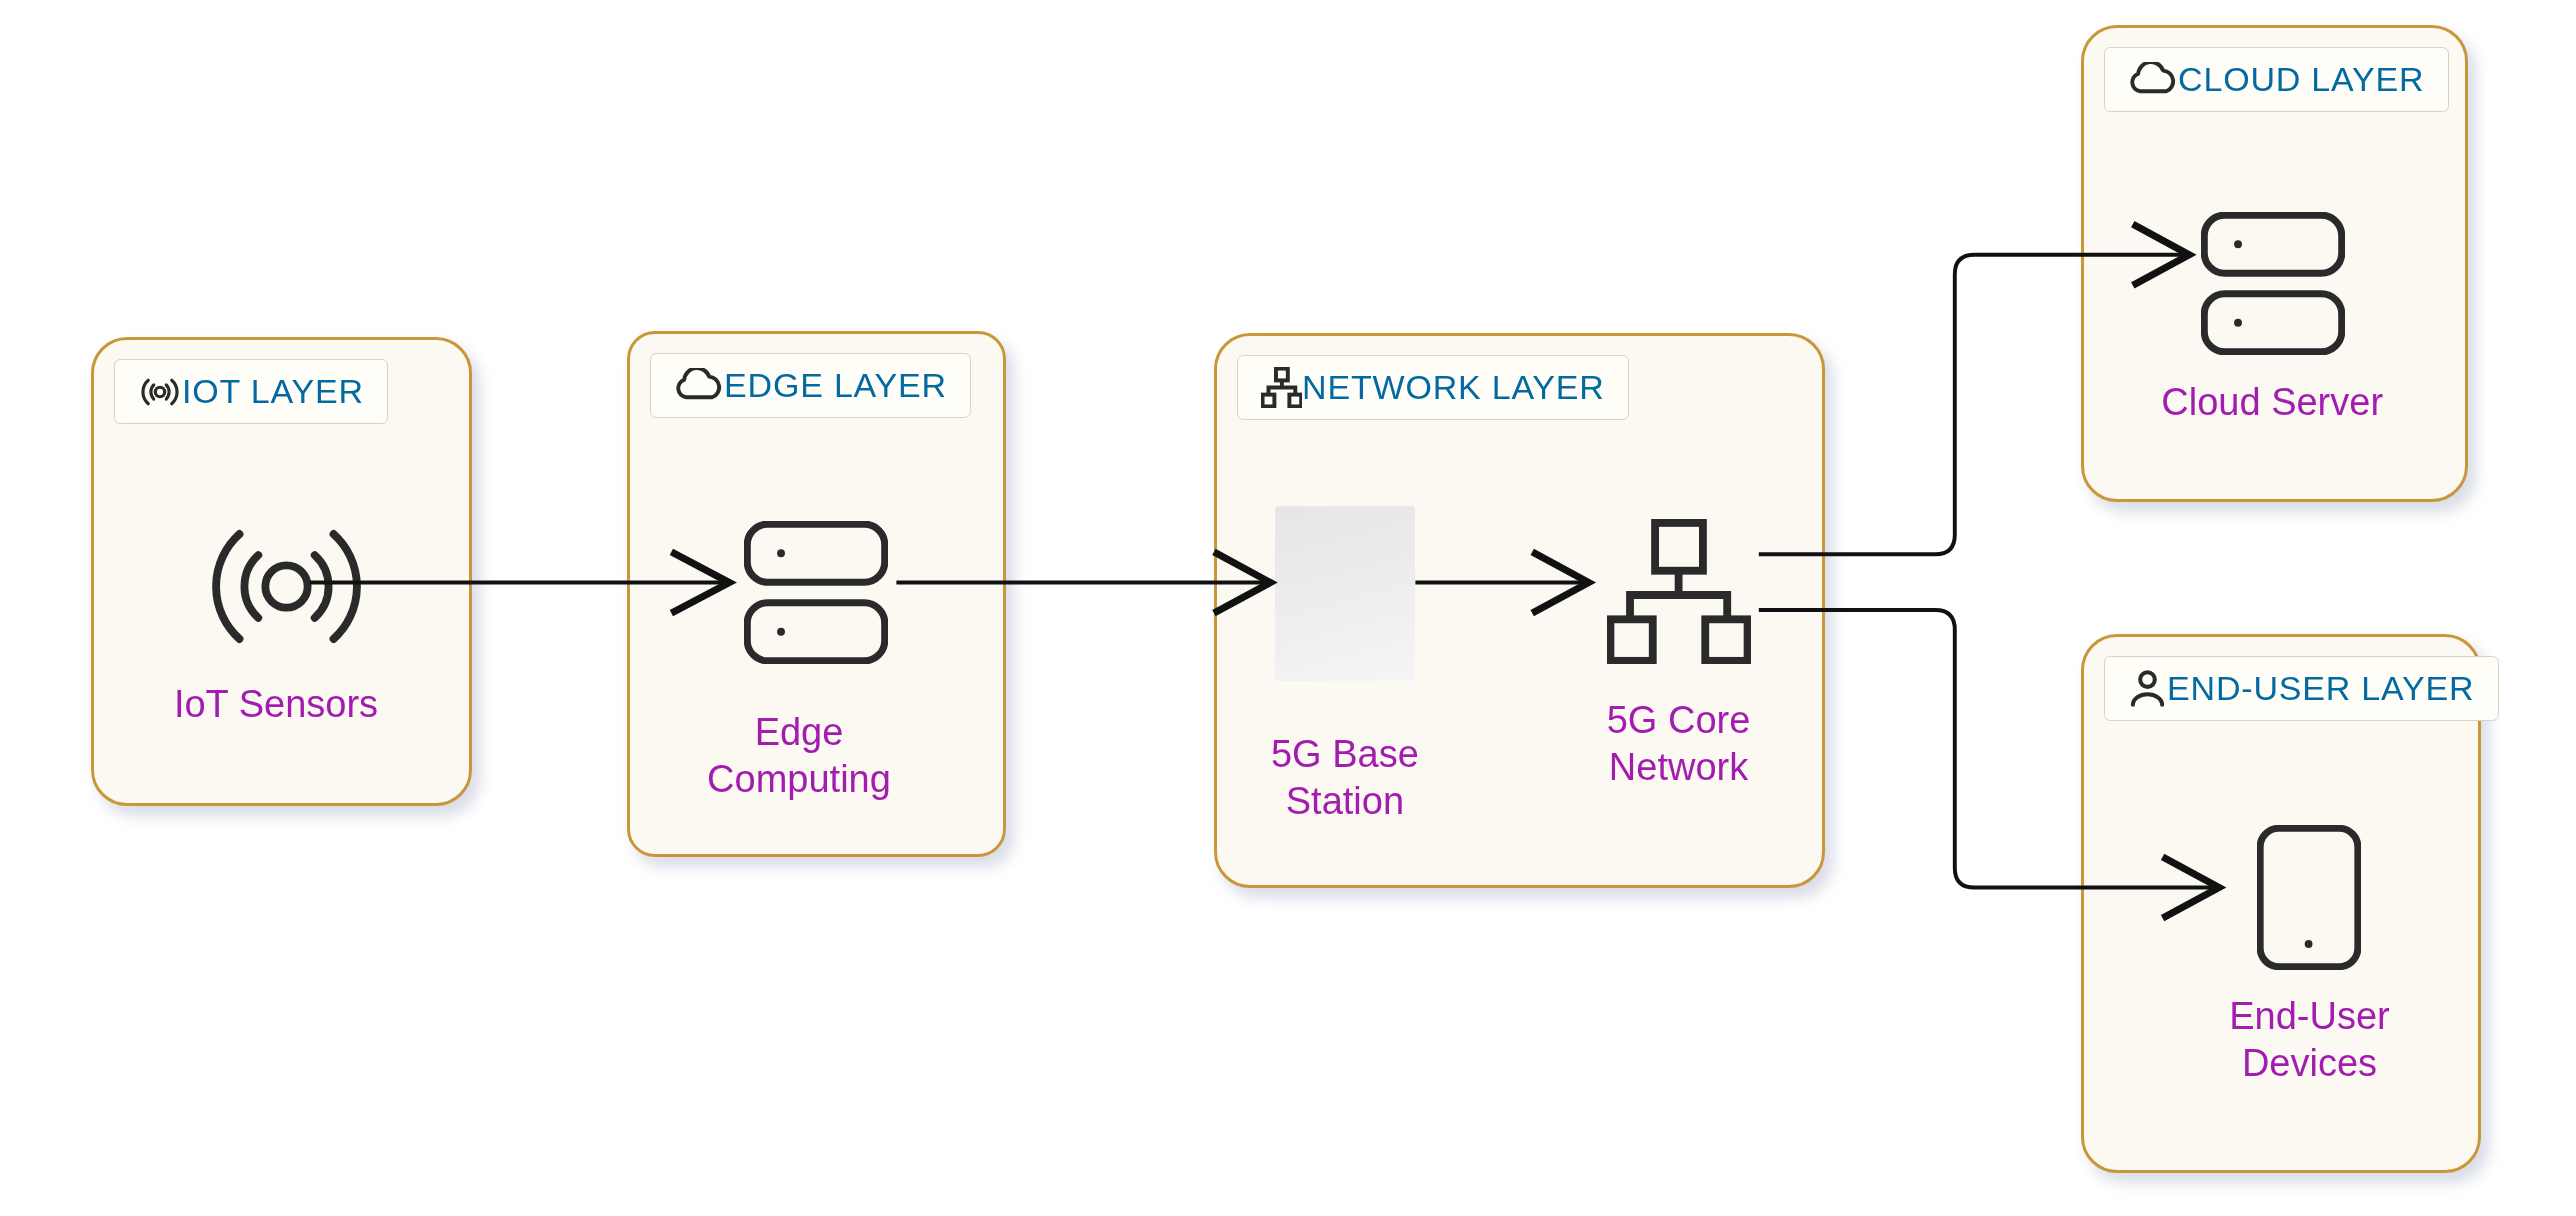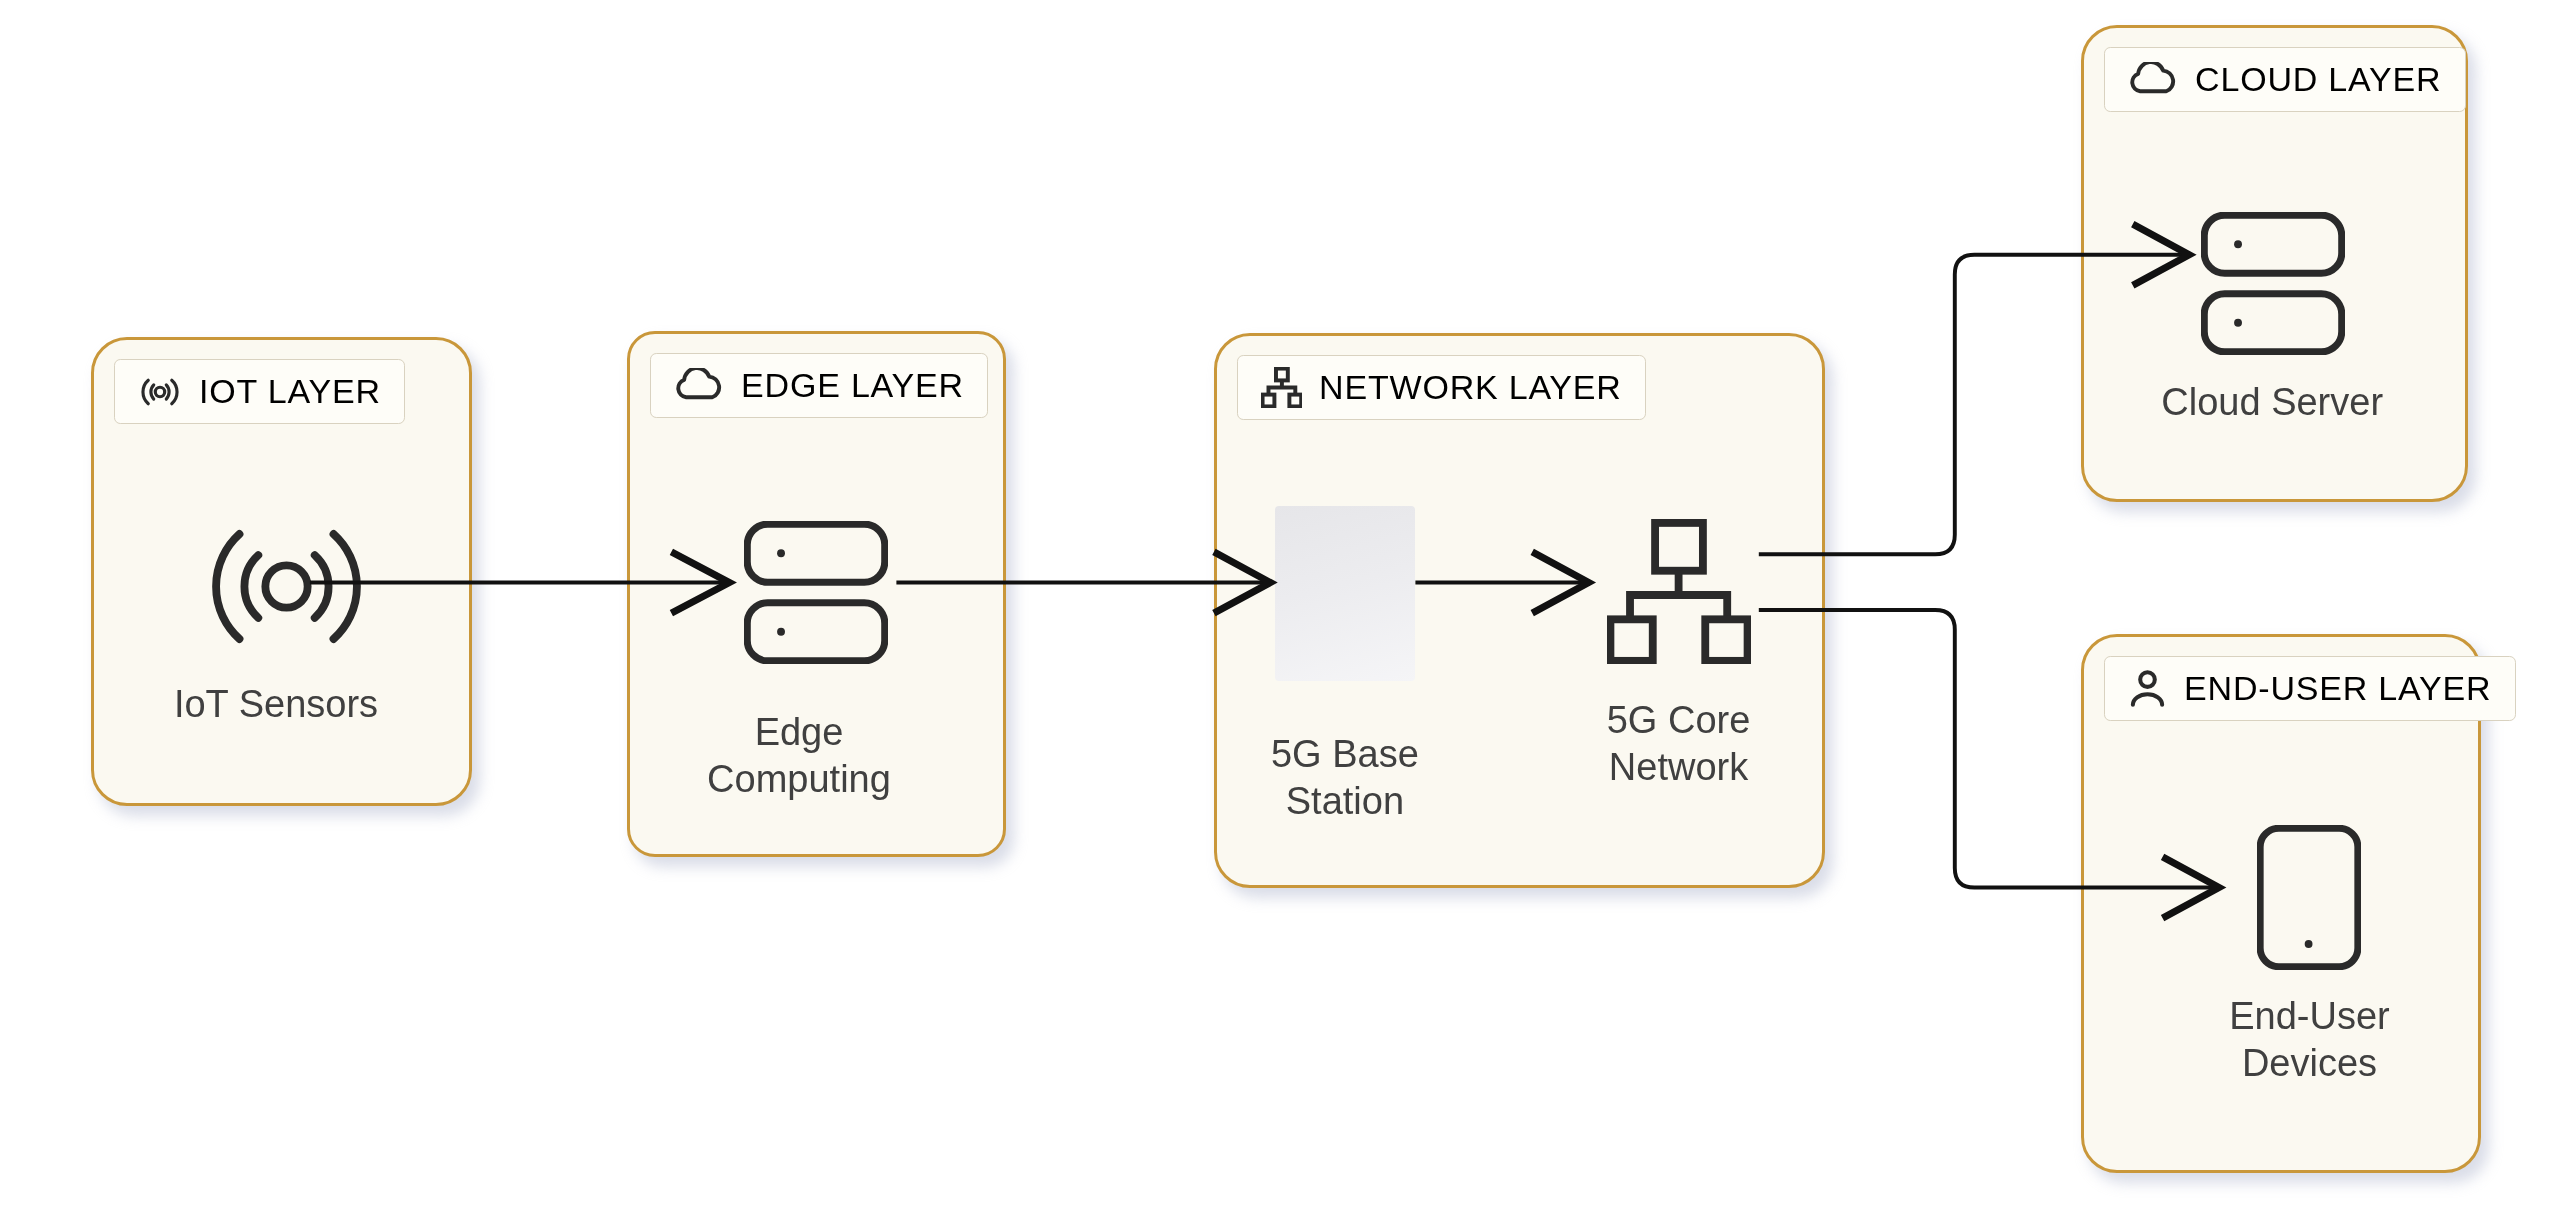--- a/index.html
+++ b/index.html
@@ -9,30 +9,30 @@
   
   .layer-box{position:absolute;background:#fbf9f1;border:3.1px solid #c9973a;border-radius:36px;
              box-shadow:7.8px 9.4px 14px rgba(168,174,200,0.42);}
   #box-iot{left:43px;top:337px;width:375px;height:463px;margin-left:48px;}
   #box-edge{left:627px;top:331px;width:373px;height:520px;border-radius:28px;}
   #box-network{left:1214px;top:333px;width:605px;height:549px;text-decoration:underline;}
   #box-cloud{left:2081px;top:25px;width:381px;height:471px;}
   #box-enduser{left:2081px;top:634px;width:394px;height:533px;}
 
   
-  .layer-pill{position:absolute;left:19.6px;top:19px;display:inline-flex;align-items:center;gap:17px;
+  .layer-pill{position:absolute;left:19.6px;top:19px;display:inline-flex;align-items:center;
               height:63px;padding:0 23.5px;background:#fefdf8;border:1.6px solid #d9d2c0;border-radius:6.3px;
-              font-size:34px;letter-spacing:0.8px;color:#000000;font-weight:500;white-space:nowrap;}
+              font-size:34px;letter-spacing:0.8px;color:#0369a1;font-weight:500;white-space:nowrap;}
   .pill-icon{display:inline-flex;align-items:center;}
   .pill-icon svg{display:block;}
 
   
   .node-icon{position:absolute;}
   .node-icon svg{display:block;}
-  .node-label{position:absolute;font-size:38px;line-height:47px;color:#404040;text-align:center;}
+  .node-label{position:absolute;font-size:38px;line-height:47px;color:#a21caf;text-align:center;}
 
   
   #icon-iot-sensors{left:106px;top:176px;}
   #label-iot-sensors{left:25px;top:341px;width:314px;}
   
   #icon-edge-computing{left:114px;top:187px;}
   #label-edge-computing{left:59px;top:375px;width:220px;}
   
   #icon-base-station{left:58px;top:170px;width:140px;height:175px;border-radius:3.9px;
      background:linear-gradient(165deg,#e6e6e9 0%,#ececef 45%,#f5f5f7 100%);}

